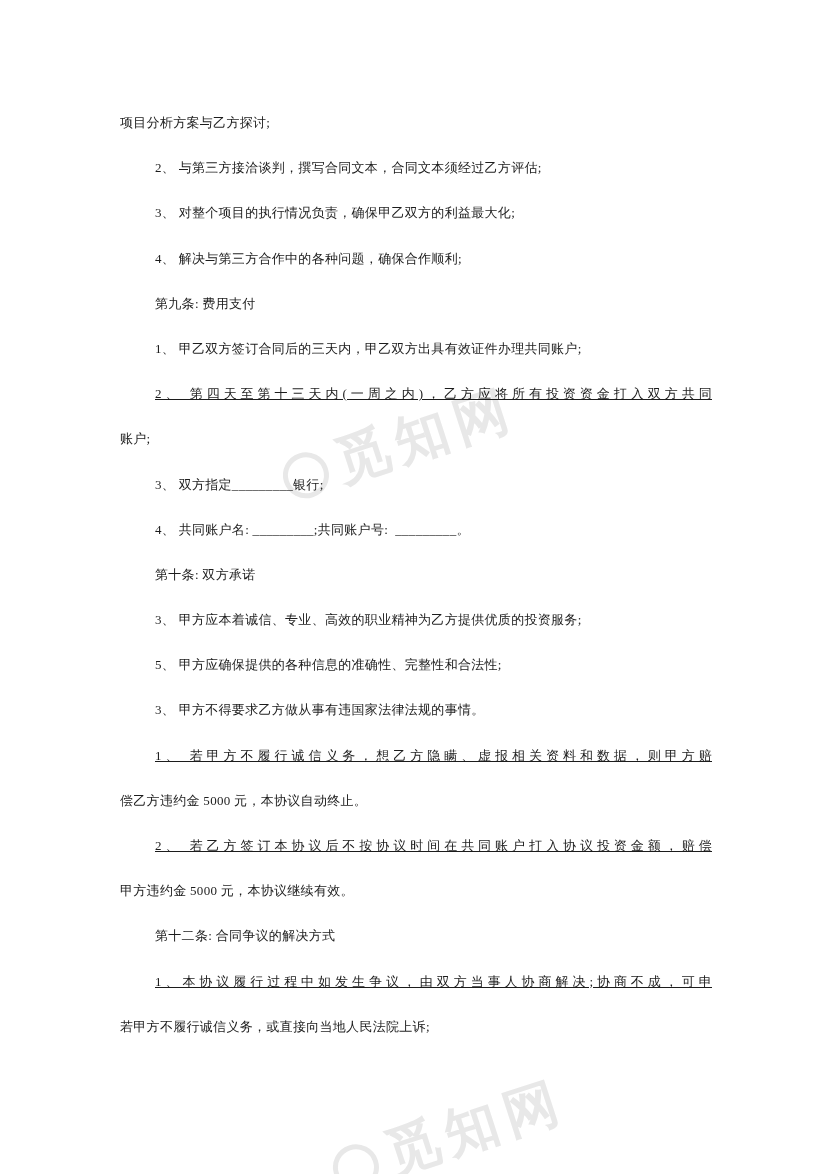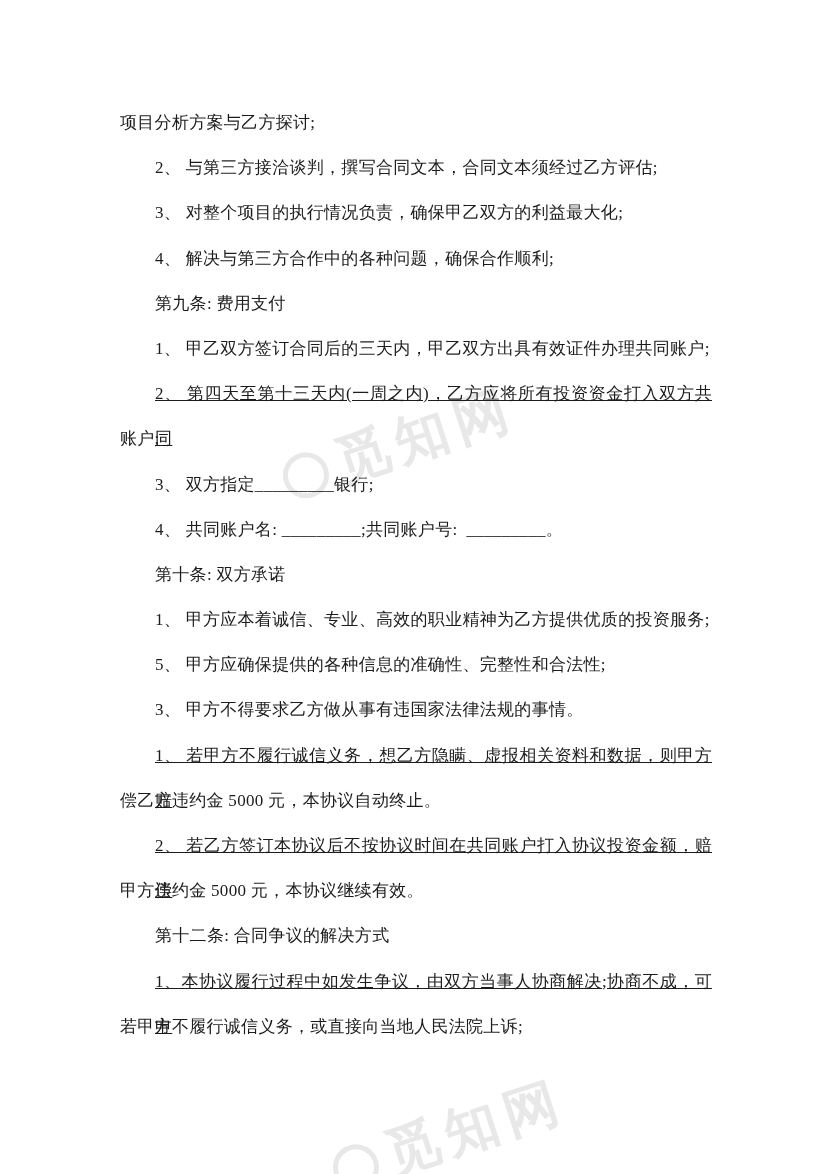--- a/index.html
+++ b/index.html
@@ -19,21 +19,21 @@
     overflow: hidden;
   }
   .content {
     position: absolute;
     left: 120px;
     top: 100px;
     width: 592px;
     z-index: 2;
   }
   .line {
-    font-size: 17px;
+    font-size: 13px;
     color: #1c1c1c;
     height: 45.2px;
     line-height: 45.2px;
     white-space: pre;
     letter-spacing: 0.3px;
   }
   .line.indent { padding-left: 35px; }
   .line.full {
     white-space: normal;
     text-align: justify;
@@ -84,21 +84,21 @@
       <div class="line indent">2、 与第三方接洽谈判，撰写合同文本，合同文本须经过乙方评估;</div>
       <div class="line indent">3、 对整个项目的执行情况负责，确保甲乙双方的利益最大化;</div>
       <div class="line indent">4、 解决与第三方合作中的各种问题，确保合作顺利;</div>
       <div class="line indent">第九条: 费用支付</div>
       <div class="line indent">1、 甲乙双方签订合同后的三天内，甲乙双方出具有效证件办理共同账户;</div>
       <div class="line indent full">2、 第四天至第十三天内(一周之内)，乙方应将所有投资资金打入双方共同</div>
       <div class="line flush">账户;</div>
       <div class="line indent">3、 双方指定_________银行;</div>
       <div class="line indent">4、 共同账户名: _________;共同账户号:  _________。</div>
       <div class="line indent">第十条: 双方承诺</div>
-      <div class="line indent">1、 甲方应本着诚信、专业、高效的职业精神为乙方提供优质的投资服务;</div>
+      <div class="line indent">3、 甲方应本着诚信、专业、高效的职业精神为乙方提供优质的投资服务;</div>
       <div class="line indent">5、 甲方应确保提供的各种信息的准确性、完整性和合法性;</div>
       <div class="line indent">3、 甲方不得要求乙方做从事有违国家法律法规的事情。</div>
       <div class="line indent full">1、 若甲方不履行诚信义务，想乙方隐瞒、虚报相关资料和数据，则甲方赔</div>
       <div class="line flush">偿乙方违约金 5000 元，本协议自动终止。</div>
       <div class="line indent full">2、 若乙方签订本协议后不按协议时间在共同账户打入协议投资金额，赔偿</div>
       <div class="line flush">甲方违约金 5000 元，本协议继续有效。</div>
       <div class="line indent">第十二条: 合同争议的解决方式</div>
       <div class="line indent full">1、本协议履行过程中如发生争议，由双方当事人协商解决;协商不成，可申</div>
       <div class="line flush">若甲方不履行诚信义务，或直接向当地人民法院上诉;</div>
     </div>

